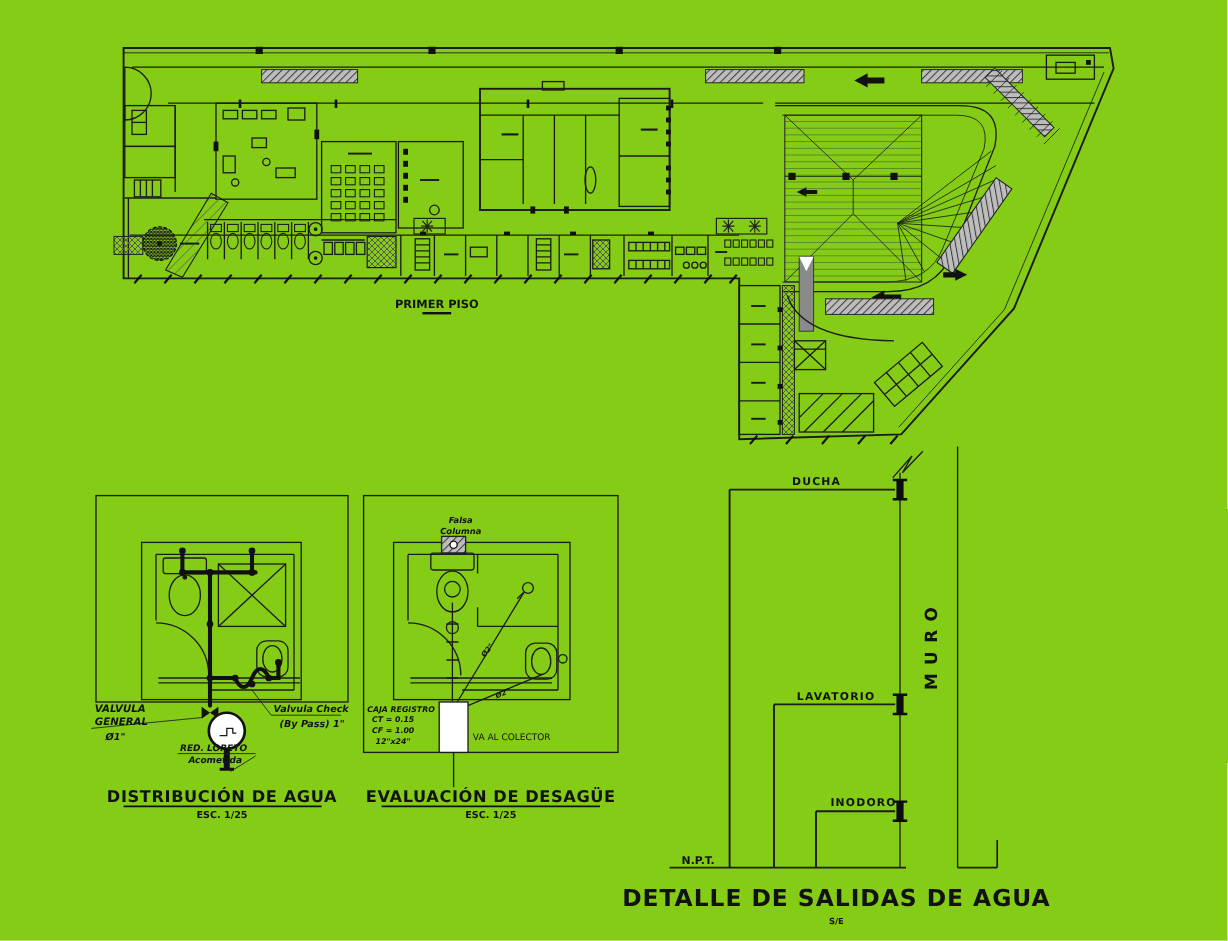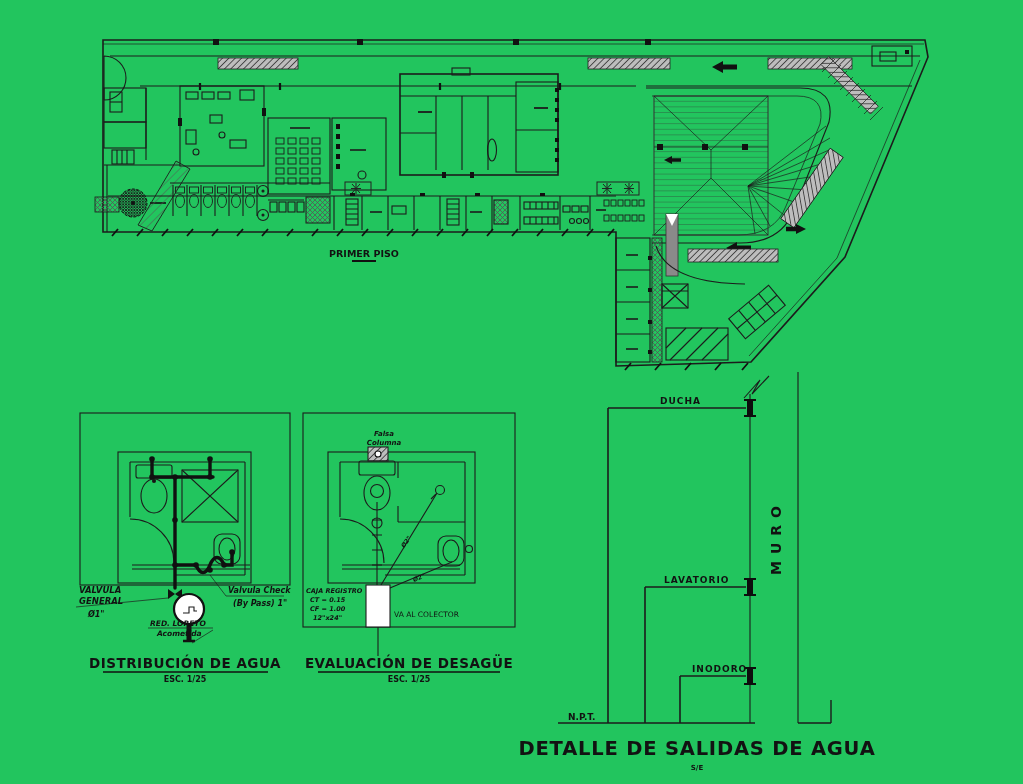--- a/index.html
+++ b/index.html
@@ -1,16 +1,16 @@
 <!DOCTYPE html>
 <html><head>
 <meta charset="utf-8">
 <style>
   html,body{margin:0;padding:0;background:#ffffff;}
-  .page{width:1023px;height:784px;background:#22c55e;position:relative;overflow:hidden;
+  .page{width:1023px;height:784px;background:#84cc16;position:relative;overflow:hidden;
         font-family:"DejaVu Sans", sans-serif;}
   svg{display:block;}
   svg text{fill:#121212;font-family:"DejaVu Sans", sans-serif;}
   .tb{font-weight:bold;}
   .ti{font-weight:bold;font-style:italic;}
   .s  {stroke:#1c1c1c;fill:none;stroke-width:1.1;}
   .s7 {stroke:#1c1c1c;fill:none;stroke-width:.7;}
   .s16{stroke:#1c1c1c;fill:none;stroke-width:1.6;}
   .pipe{stroke:#101010;fill:none;stroke-width:3.4;stroke-linecap:round;}
   .dk{fill:#111111;stroke:none;}

